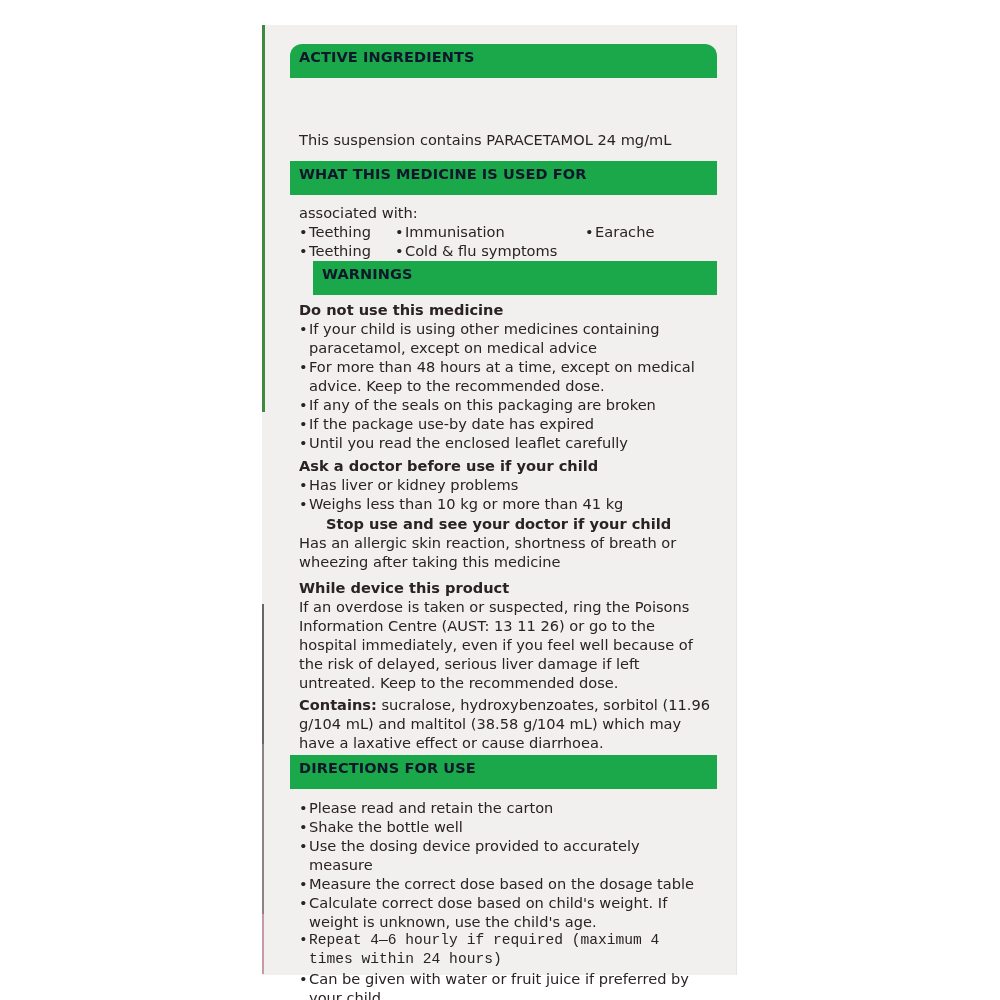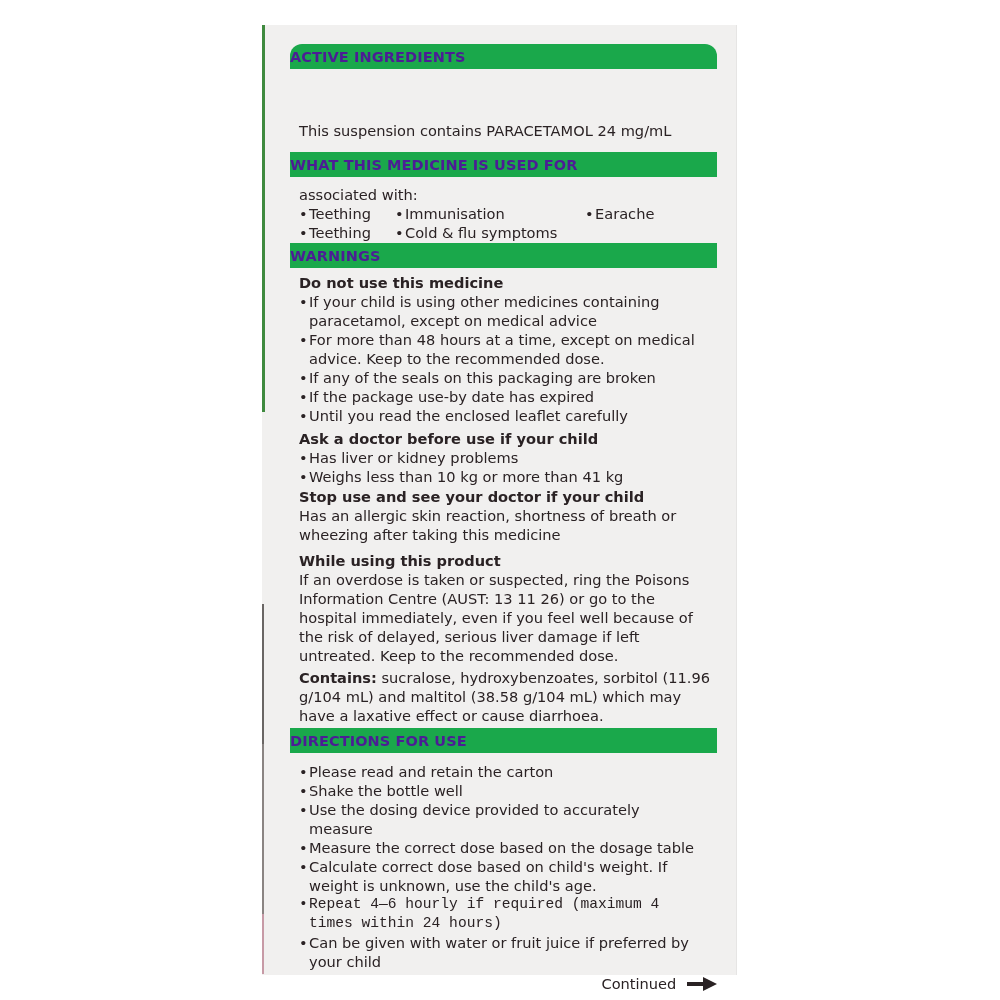--- a/index.html
+++ b/index.html
@@ -12,22 +12,22 @@
     background:#f1f0ef;
     box-shadow: 1px 0 0 #e6e5e4;
   }
   .edge-green { position:absolute; left:262px; top:25px; width:3px; height:387px; background:#3f8a3f; }
   .edge-dark  { position:absolute; left:262px; top:604px; width:2px; height:140px; background:#6a6664; }
   .edge-dark2 { position:absolute; left:262px; top:744px; width:2px; height:170px; background:#8a8482; }
   .edge-red   { position:absolute; left:262px; top:914px; width:2px; height:60px; background:#c79aa6; }
 
   .content { position:absolute; left:290px; top:44px; width:427px; }
   .hdr {
-    background:#1aa84b; color:#4c1d95; font-weight:bold; font-size:14.5px;
-    height:25px; line-height:26px; letter-spacing:0.1px;
+    background:#1aa84b; color:#0f172a; font-weight:bold; font-size:14.5px;
+    height:34px; line-height:26px; padding-left:9px; letter-spacing:0.1px;
   }
   .hdr.rounded { border-radius:12px 12px 0 0; }
   .txt { font-size:14.6px; line-height:19px; padding-left:9px; }
   .sub { font-weight:bold; }
   .b { display:block; padding-left:10px; text-indent:-10px; }
   .b::before { content:"•"; display:inline-block; width:10px; text-indent:0; }
   .grid { display:grid; grid-template-columns:96px 190px auto; }
   .cont { font-size:14.6px; text-align:right; padding-right:0; margin-top:4px; }
   .arrow { display:inline-block; vertical-align:middle; margin-left:6px; }
 </style>
@@ -50,37 +50,37 @@
     <div>associated with:</div>
     <div class="grid">
       <span class="b">Teething</span>
       <span class="b">Immunisation</span>
       <span class="b">Earache</span>
       <span class="b">Teething</span>
       <span class="b">Cold &amp; flu symptoms</span>
     </div>
   </div>
 
-  <div class="hdr" style="margin-top:1px;">WARNINGS</div>
+  <div class="hdr" style="margin-top:1px;margin-left:23px;">WARNINGS</div>
   <div class="txt" style="padding-top:5px;">
     <div class="sub">Do not use this medicine</div>
     <span class="b">If your child is using other medicines containing paracetamol, except on medical advice</span>
     <span class="b">For more than 48 hours at a time, except on medical advice. Keep to the recommended dose.</span>
     <span class="b">If any of the seals on this packaging are broken</span>
     <span class="b">If the package use-by date has expired</span>
     <span class="b">Until you read the enclosed leaflet carefully</span>
 
     <div class="sub" style="margin-top:4px;">Ask a doctor before use if your child</div>
     <span class="b">Has liver or kidney problems</span>
     <span class="b">Weighs less than 10 kg or more than 41 kg</span>
 
-    <div class="sub" style="margin-top:1px;">Stop use and see your doctor if your child</div>
+    <div class="sub" style="margin-top:1px;margin-left:27px;">Stop use and see your doctor if your child</div>
     <div style="padding-right:14px;">Has an allergic skin reaction, shortness of breath or wheezing after taking this medicine</div>
 
-    <div class="sub" style="margin-top:7px;">While using this product</div>
+    <div class="sub" style="margin-top:7px;">While device this product</div>
     <div style="padding-right:2px;">If an overdose is taken or suspected, ring the Poisons Information Centre (AUST: 13 11 26) or go to the hospital immediately, even if you feel well because of the risk of delayed, serious liver damage if left untreated. Keep to the recommended dose.</div>
 
     <div style="margin-top:3px;padding-right:2px;">
       <span class="sub">Contains:</span><span> sucralose, hydroxybenzoates, sorbitol (11.96 g/104 mL) and maltitol (38.58 g/104 mL) which may have a laxative effect or cause diarrhoea.</span>
     </div>
   </div>
 
   <div class="hdr" style="margin-top:3px;">DIRECTIONS FOR USE</div>
   <div class="txt" style="padding-top:9px;">
     <span class="b">Please read and retain the carton</span>

